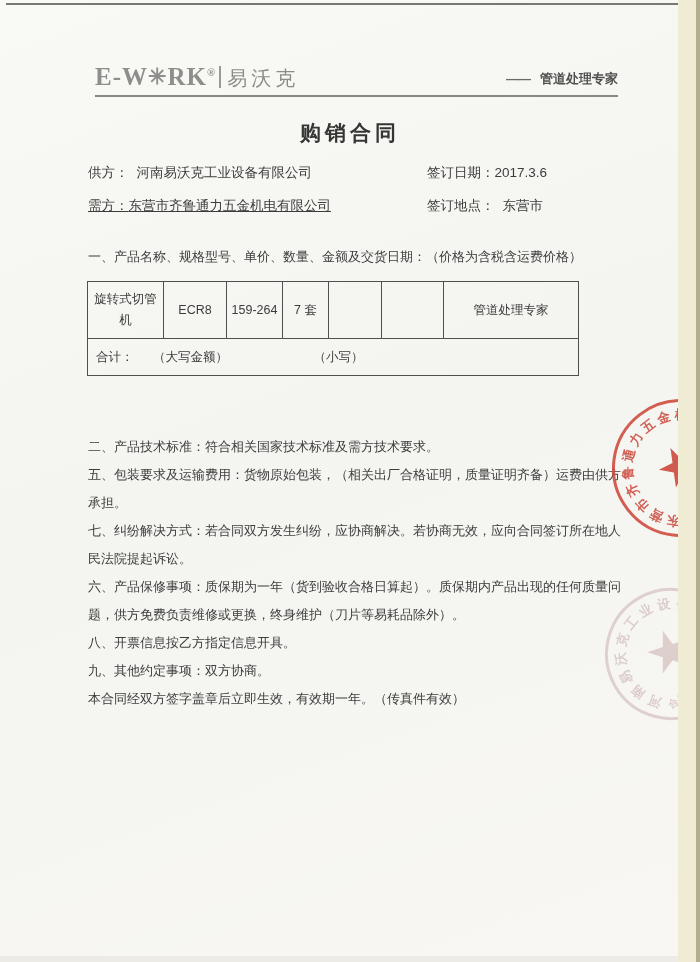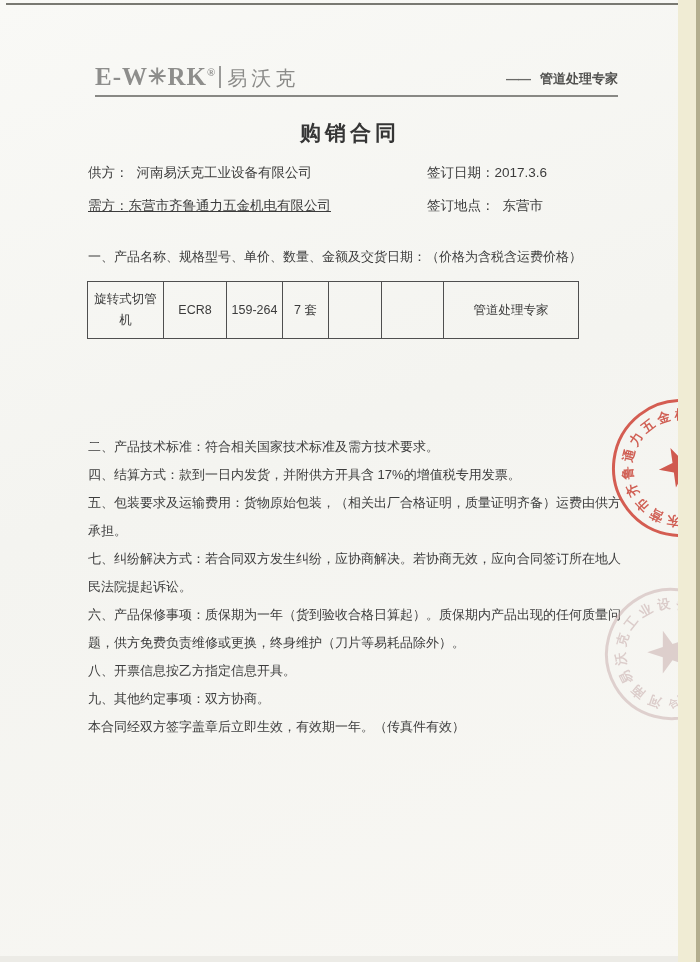--- a/index.html
+++ b/index.html
@@ -132,26 +132,32 @@
       <tbody>
         <tr class="tr-data">
           <td>旋转式切管机</td>
           <td>ECR8</td>
           <td>159-264</td>
           <td>7 套</td>
           <td></td>
           <td></td>
           <td>管道处理专家</td>
         </tr>
+        <tr class="tr-total">
+          <td colspan="7">
+            <span>合计：</span>
+            <span class="tot-upper">（大写金额）</span>
+            <span class="tot-lower">（小写）</span>
+          </td>
+        </tr>
       </tbody>
     </table>
 
     <div class="clauses">
       <p>二、产品技术标准：符合相关国家技术标准及需方技术要求。</p>
-      <p>四、结算方式：款到一日内发货，并附供方开具含 17%的增值税专用发票。</p>
       <p>五、包装要求及运输费用：货物原始包装，（相关出厂合格证明，质量证明齐备）运费由供方承担。</p>
       <p>七、纠纷解决方式：若合同双方发生纠纷，应协商解决。若协商无效，应向合同签订所在地人民法院提起诉讼。</p>
       <p>六、产品保修事项：质保期为一年（货到验收合格日算起）。质保期内产品出现的任何质量问题，供方免费负责维修或更换，终身维护（刀片等易耗品除外）。</p>
       <p>八、开票信息按乙方指定信息开具。</p>
       <p>九、其他约定事项：双方协商。</p>
       <p>本合同经双方签字盖章后立即生效，有效期一年。（传真件有效）</p>
     </div>
 
     <div class="seal seal-a" id="seal-buyer">
       <span class="seal-star">★</span>

